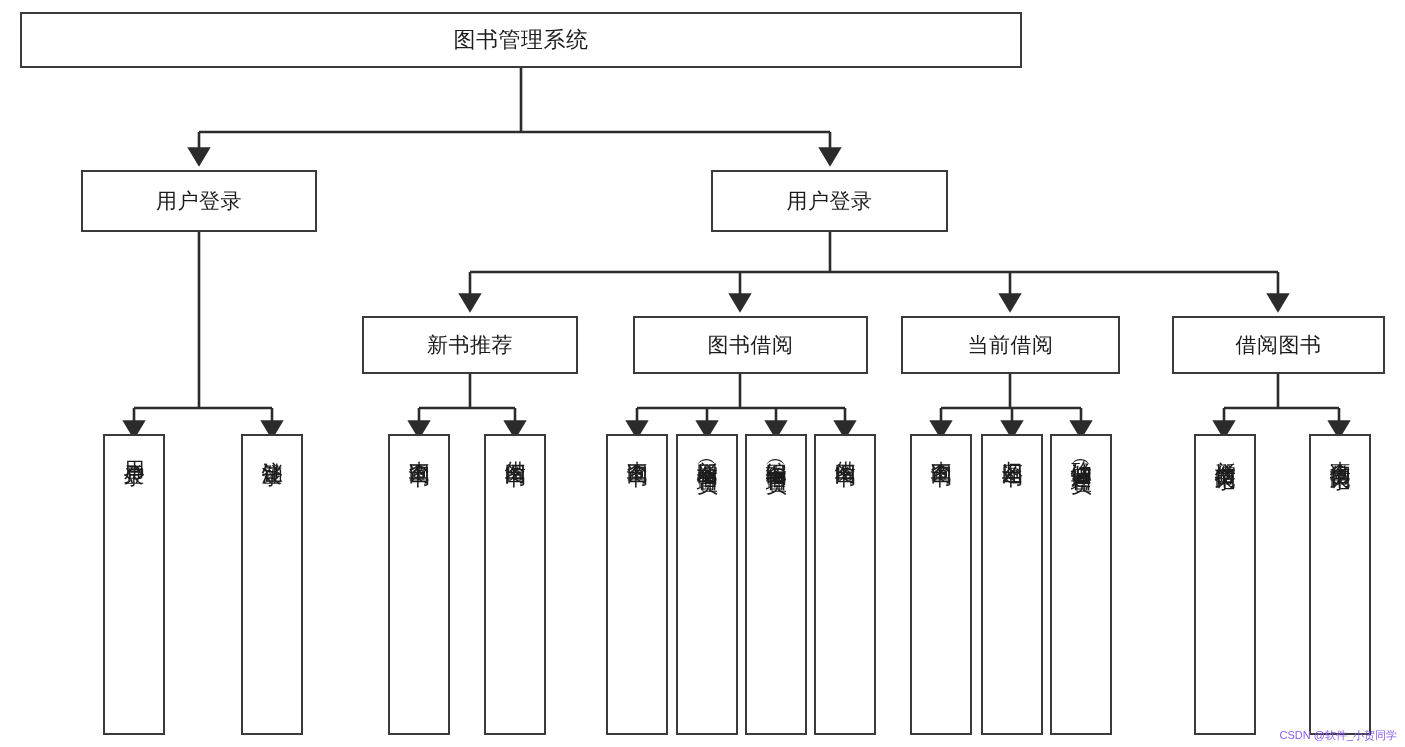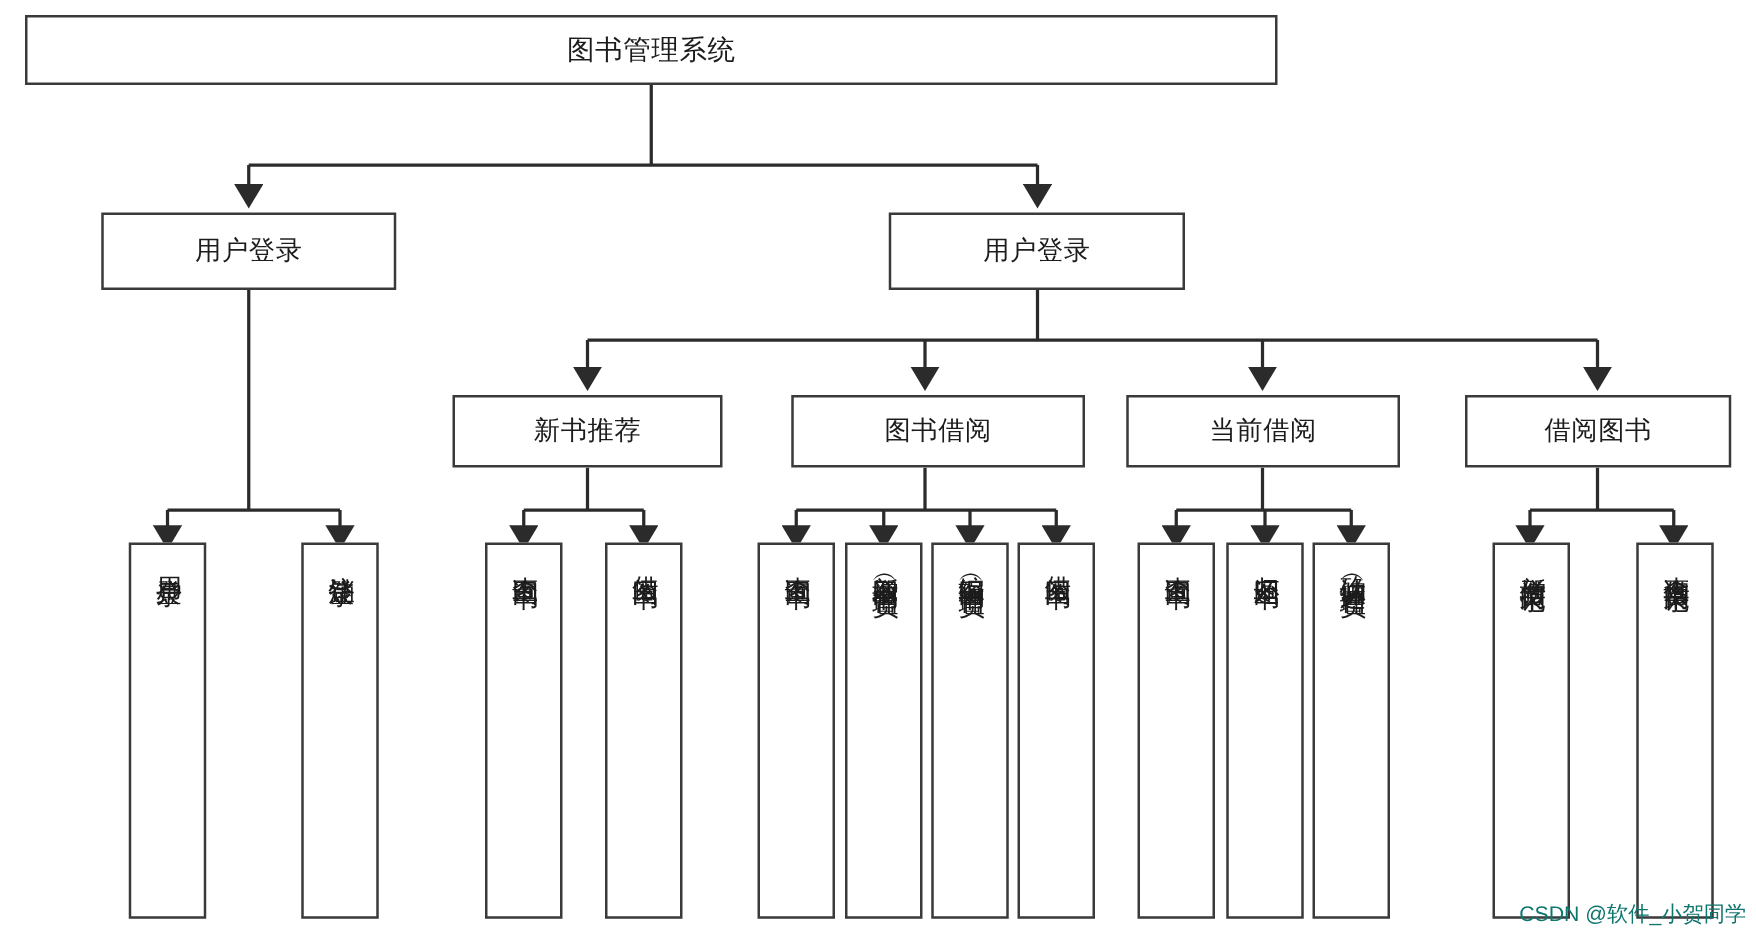--- a/index.html
+++ b/index.html
@@ -61,22 +61,22 @@
     font-size: 21px;
     line-height: 1.08;
     letter-spacing: 2px;
     white-space: nowrap;
     text-align: left;
   }
   .watermark {
     position: absolute;
     right: 8px;
     bottom: 4px;
-    font-size: 17px;
-    color: #0f766e;
+    font-size: 11px;
+    color: #8b5cf6;
     white-space: nowrap;
     user-select: none;
   }
 </style>
 </head>
 <body>
 
 <div id="canvas">
 
   <svg class="connectors" viewBox="0 0 1405 747" xmlns="http://www.w3.org/2000/svg">

